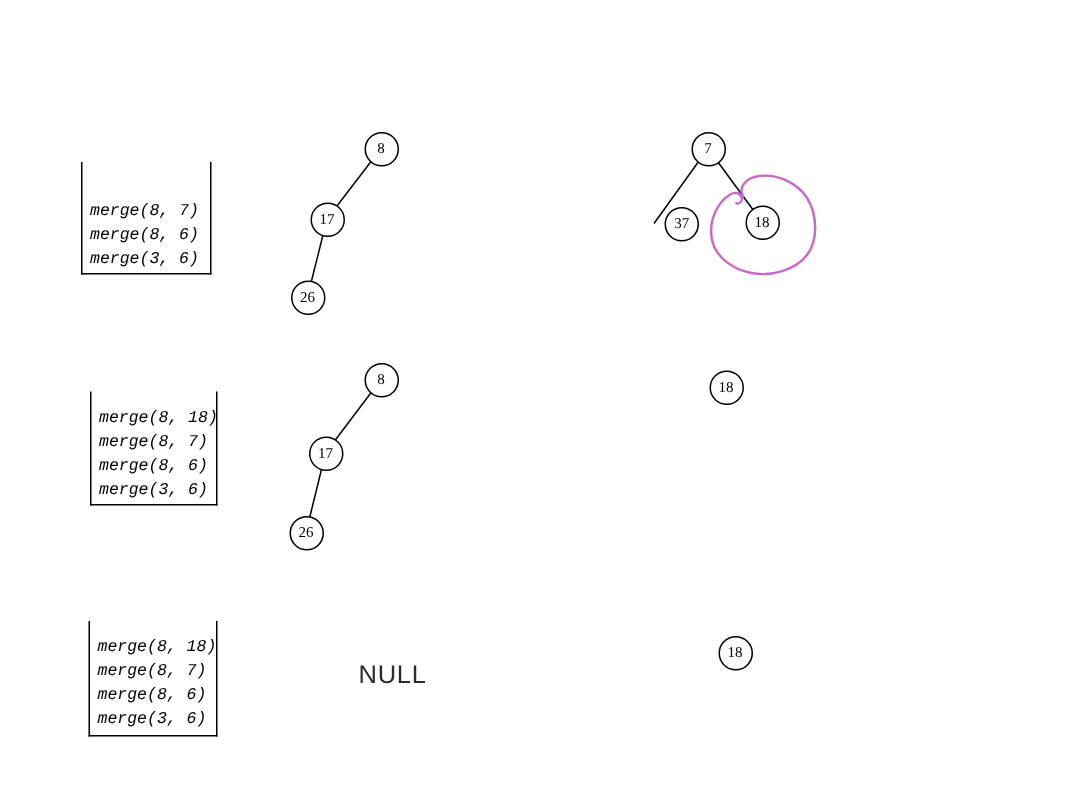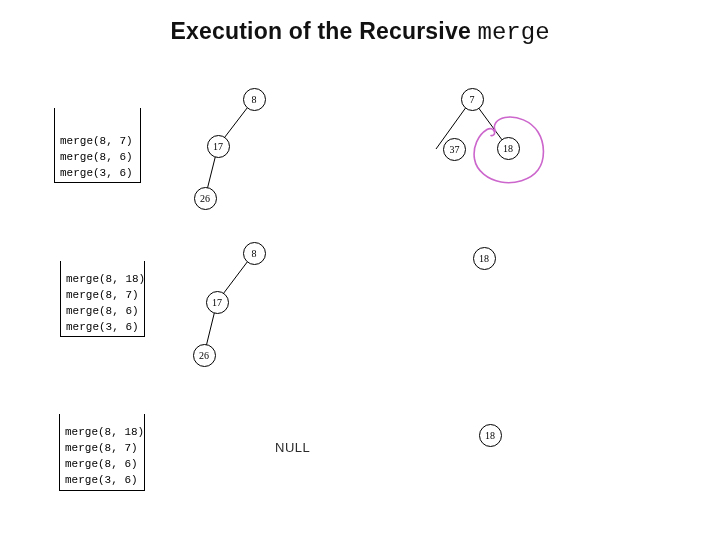--- a/index.html
+++ b/index.html
@@ -20,37 +20,34 @@
     border:1px solid #000;border-radius:50%;background:#fff;
     display:flex;align-items:center;justify-content:center;
     font-family:"Liberation Serif",serif;font-size:10px;z-index:2;
   }
   .stack-box{
     position:absolute;box-sizing:border-box;
     border-left:1px solid #000;border-right:1px solid #000;border-bottom:1px solid #000;
     font-family:"Liberation Mono","DejaVu Sans Mono",monospace;font-size:11px;color:#000;
     padding-left:5px;z-index:2;
   }
-  .stack-line{height:16px;line-height:16px;white-space:pre;}
+  .stack-line{height:16px;line-height:16px;white-space:pre;font-style:italic;}
   .box1{left:54px;top:108px;width:87px;height:75px;padding-top:25px;}
   .box2{left:60px;top:261px;width:85px;height:76px;padding-top:10px;}
   .box3{left:59px;top:414px;width:86px;height:77px;padding-top:10px;}
   .null-label{
     position:absolute;left:239px;top:440px;
-    font-family:"Liberation Sans",sans-serif;font-size:13px;color:#2b2b2b;letter-spacing:.5px;z-index:2;margin-left:36px;
+    font-family:"Liberation Sans",sans-serif;font-size:17px;color:#2b2b2b;letter-spacing:.5px;z-index:2;
   }
 </style>
 </head>
 <body>
 
 <div class="slide">
 
-  <div class="title">
-    <span class="t-sans">Execution of the Recursive </span><span class="t-mono">merge</span>
-  </div>
 
   <svg class="edges" width="720" height="540">
     <g stroke="#000" stroke-width="1">
 
       <line x1="254" y1="99" x2="218" y2="146"></line>
       <line x1="218" y1="146" x2="205" y2="198"></line>
 
       <line x1="472" y1="99" x2="436" y2="149"></line>
       <line x1="472" y1="99" x2="508" y2="148"></line>
 

